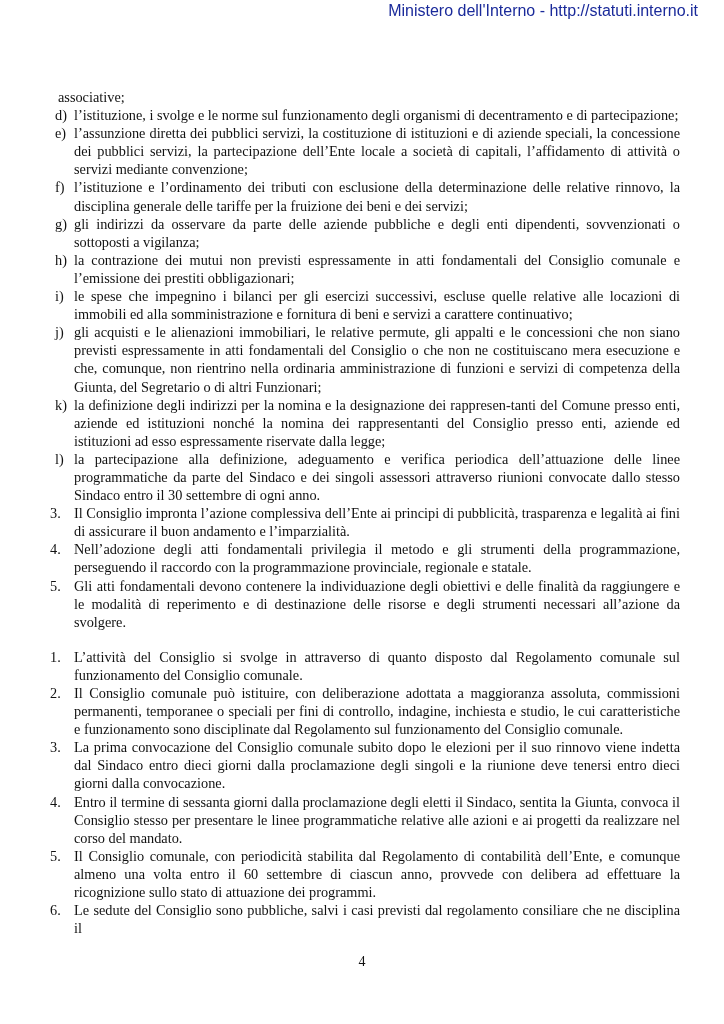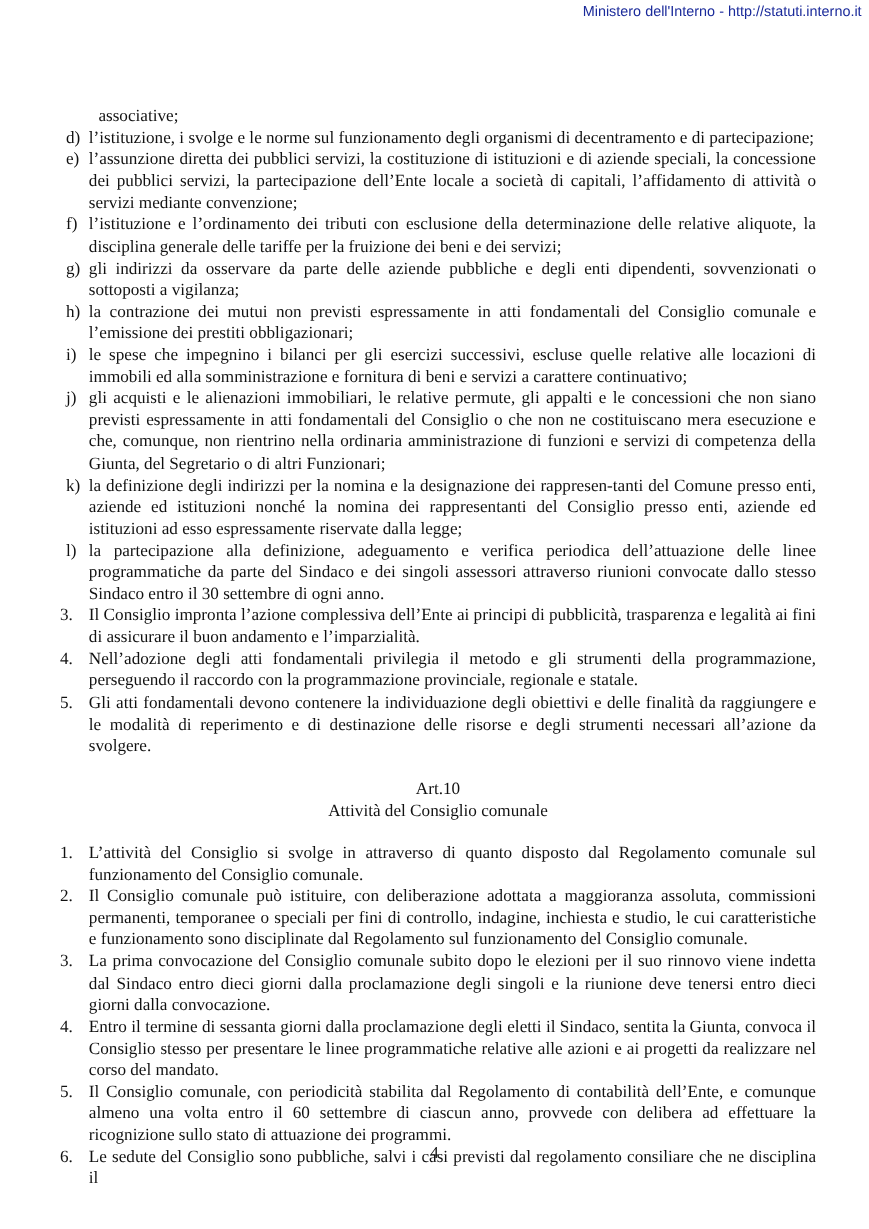--- a/index.html
+++ b/index.html
@@ -1,25 +1,25 @@
 <!DOCTYPE html>
 <html><head>
 <meta charset="utf-8">
 <style>
   html, body { margin: 0; padding: 0; background: #ffffff; }
   body { width: 724px; height: 1024px; position: relative; overflow: hidden;
          font-family: "Liberation Serif", "DejaVu Serif", serif; color: #111; }
-  .header-link { position: absolute; top: 2px; right: 6px; font-family: "Liberation Sans", "DejaVu Sans", sans-serif;
-         font-size: 12px; color: #1a2a9a; text-decoration: none; letter-spacing: 0; }
+  .header-link { position: absolute; top: 2px; right: 26px; font-family: "Liberation Sans", "DejaVu Sans", sans-serif;
+         font-size: 16px; color: #1a2a9a; text-decoration: none; letter-spacing: 0; }
   .page { position: absolute; left: 50px; top: 88px; width: 630px; font-size: 14.3px; line-height: 18.1px; }
   .item { position: relative; text-align: justify; }
   .item .marker { position: absolute; left: 0; top: 0; }
   .item .txt { display: block; margin-left: 24px; text-align: justify; }
   .lettered .marker { left: 5px; }
-  .cont { margin-left: 32px; text-align: justify; }
+  .cont { margin-left: 8px; text-align: justify; }
   .article-head { text-align: center; margin-top: 18px; }
   .article-head div { line-height: 18.1px; }
   .list-gap { height: 17px; }
   .page-number { position: absolute; top: 954px; left: 0; width: 724px; text-align: center; font-size: 14px; }
   .last-line .txt { text-align-last: justify; }
 </style>
 </head>
 <body>
 
 <a class="header-link">Ministero dell'Interno - http://statuti.interno.it</a>
@@ -31,21 +31,21 @@
     <div class="item lettered">
         <span class="marker">d)</span>
         <span class="txt">l’istituzione, i svolge e le norme sul funzionamento degli organismi di decentramento e di partecipazione;</span>
       </div>
     <div class="item lettered">
         <span class="marker">e)</span>
         <span class="txt">l’assunzione diretta dei pubblici servizi, la costituzione di istituzioni e di aziende speciali, la concessione dei pubblici servizi, la partecipazione dell’Ente locale a società di capitali, l’affidamento di attività o servizi mediante convenzione;</span>
       </div>
     <div class="item lettered">
         <span class="marker">f)</span>
-        <span class="txt">l’istituzione e l’ordinamento dei tributi con esclusione della determinazione delle relative aliquote, la disciplina generale delle tariffe per la fruizione dei beni e dei servizi;</span>
+        <span class="txt">l’istituzione e l’ordinamento dei tributi con esclusione della determinazione delle relative rinnovo, la disciplina generale delle tariffe per la fruizione dei beni e dei servizi;</span>
       </div>
     <div class="item lettered">
         <span class="marker">g)</span>
         <span class="txt">gli indirizzi da osservare da parte delle aziende pubbliche e degli enti dipendenti, sovvenzionati o sottoposti a vigilanza;</span>
       </div>
     <div class="item lettered">
         <span class="marker">h)</span>
         <span class="txt">la contrazione dei mutui non previsti espressamente in atti fondamentali del Consiglio comunale e l’emissione dei prestiti obbligazionari;</span>
       </div>
     <div class="item lettered">
@@ -74,24 +74,20 @@
     <div class="item">
         <span class="marker">4.</span>
         <span class="txt">Nell’adozione degli atti fondamentali privilegia il metodo e gli strumenti della programmazione, perseguendo il raccordo con la programmazione provinciale, regionale e statale.</span>
       </div>
     <div class="item">
         <span class="marker">5.</span>
         <span class="txt">Gli atti fondamentali devono contenere la individuazione degli obiettivi e delle finalità da raggiungere e le modalità di reperimento e di destinazione delle risorse e degli strumenti necessari all’azione da svolgere.</span>
       </div>
   </div>
 
-  <div class="article-head">
-    <div>Art.10</div>
-    <div>Attività del Consiglio comunale</div>
-  </div>
 
   <div class="list-gap"></div>
 
   <div>
     <div class="item">
         <span class="marker">1.</span>
         <span class="txt">L’attività del Consiglio si svolge in attraverso di quanto disposto dal Regolamento comunale sul funzionamento del Consiglio comunale.</span>
       </div>
     <div class="item">
         <span class="marker">2.</span>

